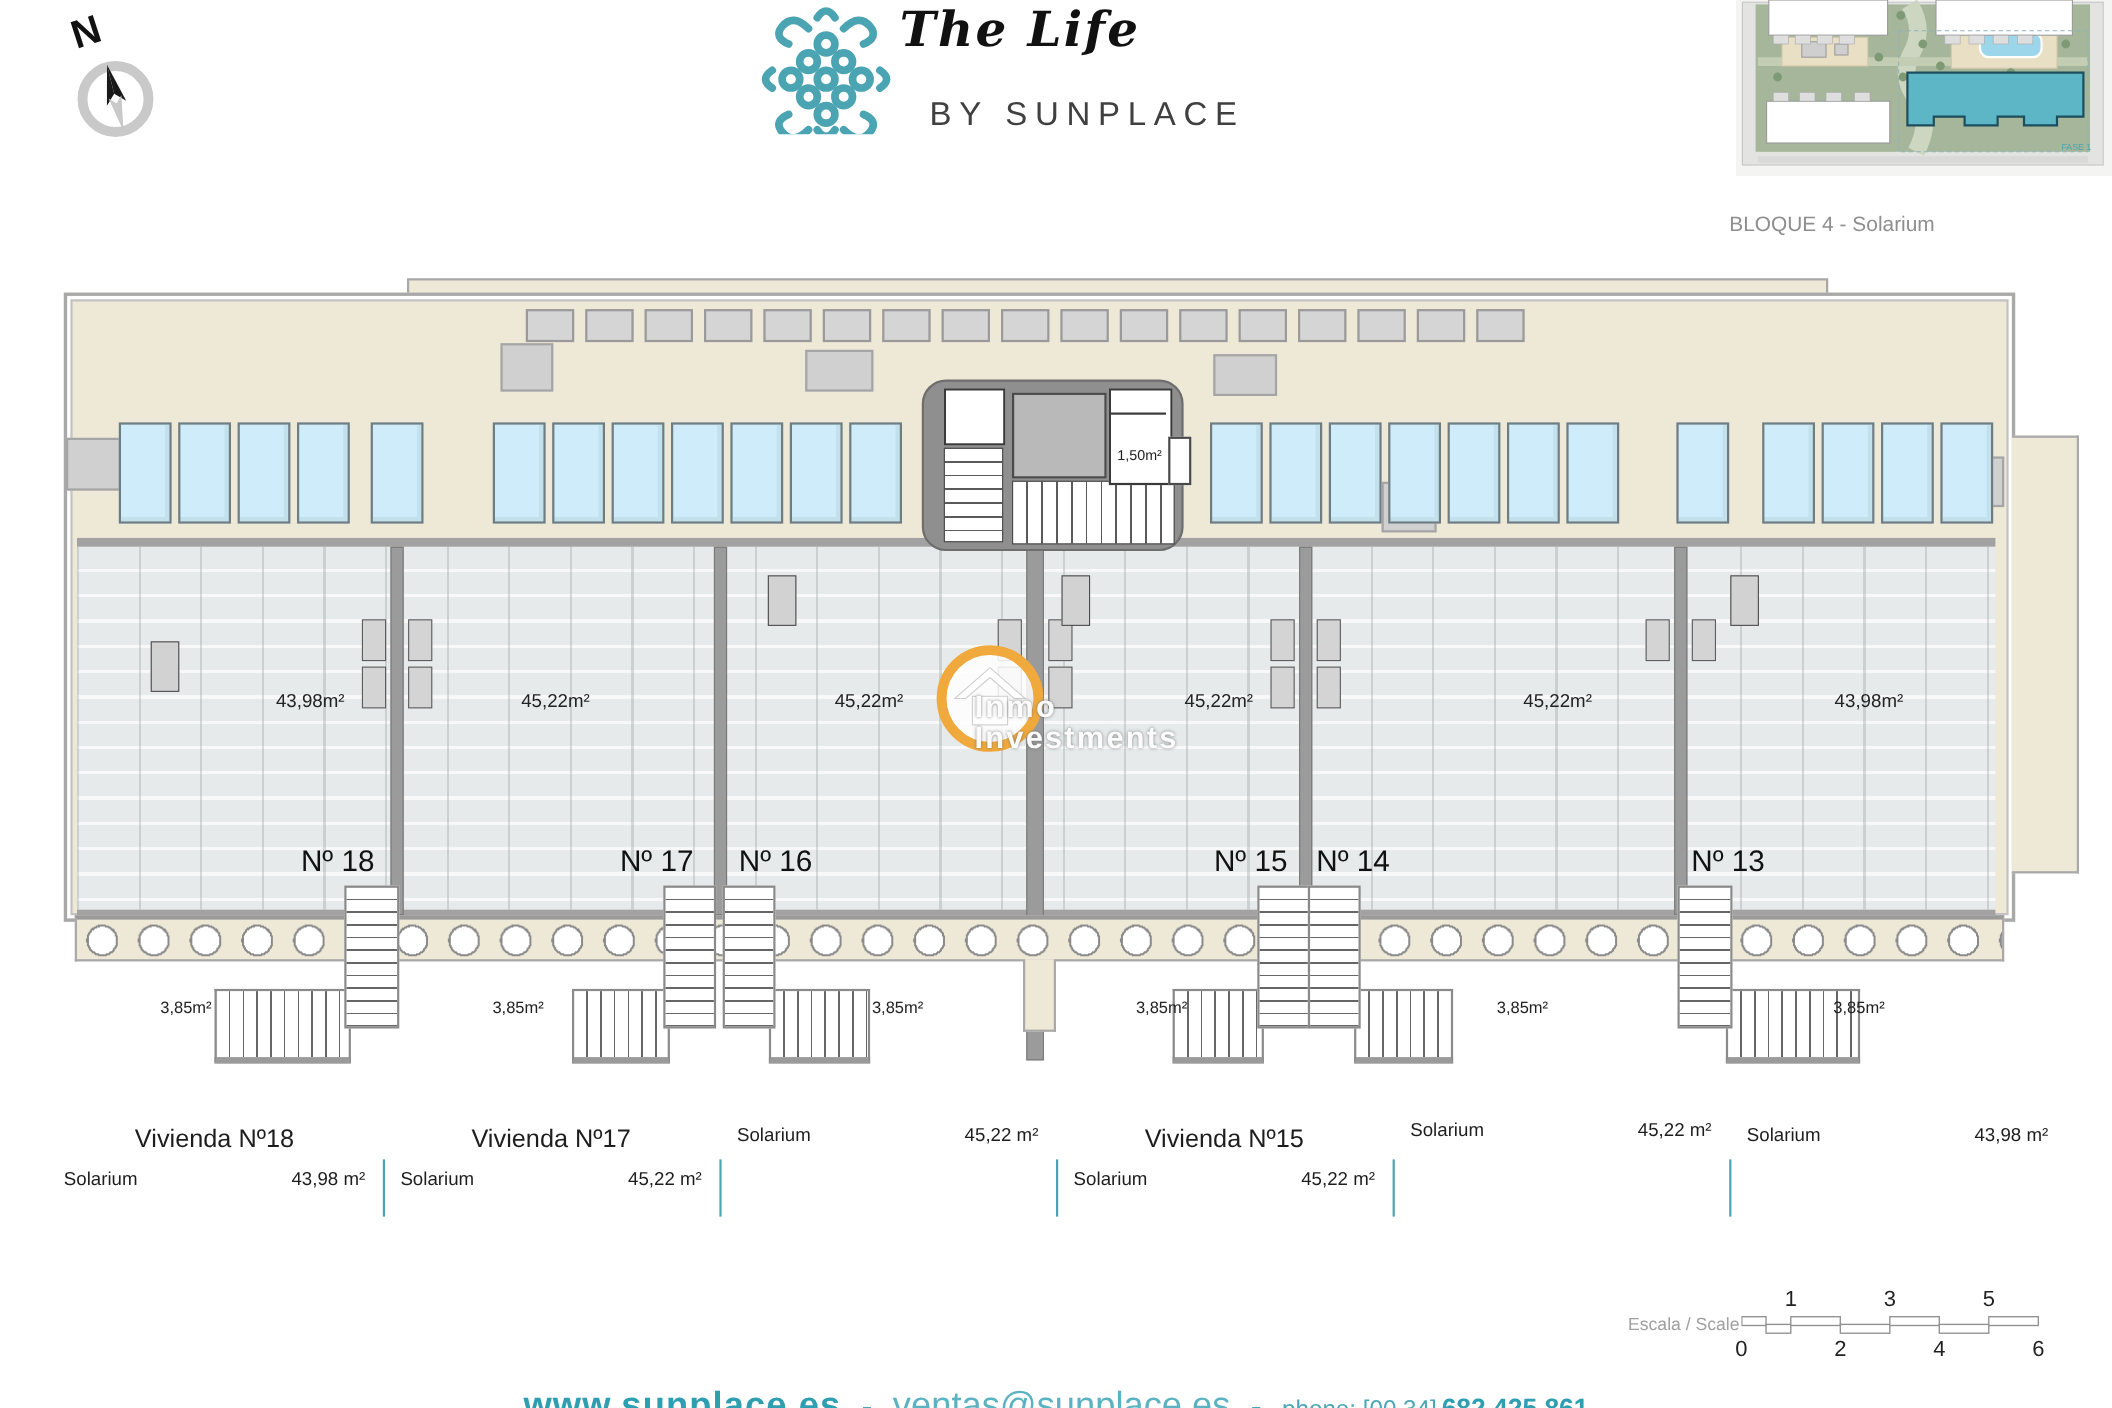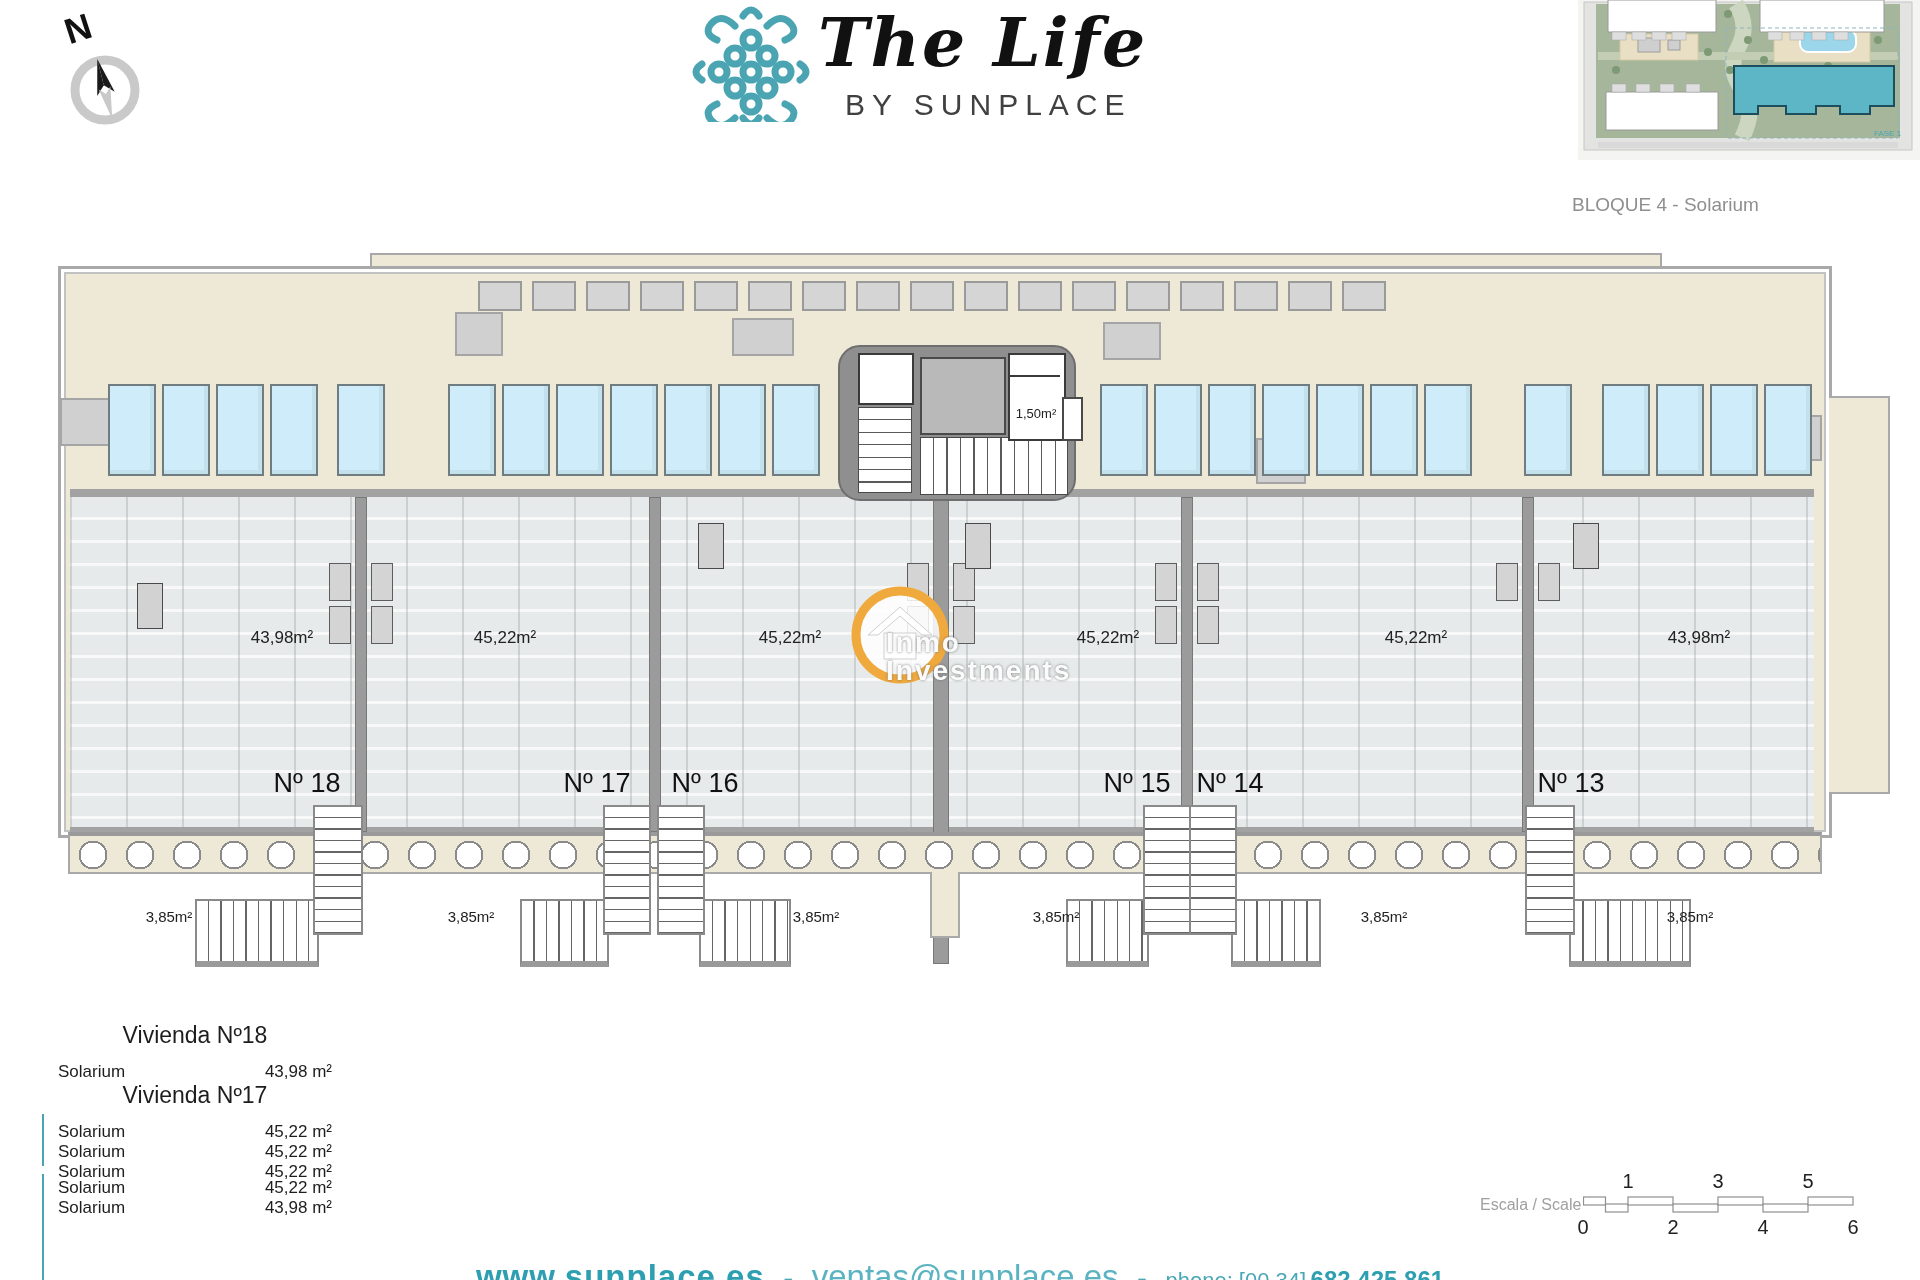--- a/index.html
+++ b/index.html
@@ -5,21 +5,21 @@
   html,body{margin:0;padding:0;}
   body{
     width:1920px;height:1280px;position:relative;overflow:hidden;
     background:#ffffff;font-family:"Liberation Sans",sans-serif;color:#222;
   }
   .abs{position:absolute;}
 
   
   #logo-title{
     left:818px;top:2px;font-family:"DejaVu Serif",serif;font-style:italic;font-weight:600;
-    font-size:68px;color:#111;letter-spacing:2px;
+    font-size:44px;color:#111;letter-spacing:2px;
   }
   #logo-subtitle{
     left:845px;top:88px;font-size:30px;letter-spacing:7px;color:#404040;font-weight:400;
   }
   #thumb-caption{left:1572px;top:194px;font-size:19px;color:#8f8f8f;}
 
   
   #top-extension{left:370px;top:253px;width:1288px;height:20px;background:#eee8d6;
     border:2px solid #a8a8a8;}
   #main-body{left:58px;top:266px;width:1768px;height:566px;background:#eee8d6;
@@ -74,21 +74,21 @@
     background-image:repeating-linear-gradient(90deg,transparent 0 11px,#666 11px 12.5px);z-index:4;}
   .stair-label{position:absolute;top:908px;width:100px;margin-left:-50px;text-align:center;
     font-size:15px;color:#222;z-index:6;}
 
   
   #watermark{left:846px;top:583px;width:280px;height:110px;z-index:9;pointer-events:none;}
   .wm-text{position:absolute;color:rgba(255,255,255,.96);font-weight:bold;letter-spacing:2px;
     font-size:28px;text-shadow:0 0 3px rgba(110,110,110,.9);}
 
   
-  #units-table{left:42px;top:1022px;width:1840px;display:flex;flex-direction:column;}
+  #units-table{left:42px;top:1022px;width:1840px;display:flex;}
   .tcol{width:306px;position:relative;padding:0 2px;box-sizing:border-box;}
   .tcol + .tcol::before{content:"";position:absolute;left:0;top:32px;width:2px;height:52px;background:#4aa5b3;}
   .tcol-title{text-align:center;font-size:23px;color:#1d1d1d;height:40px;}
   .tcol-row{display:flex;justify-content:space-between;padding:0 14px;font-size:17px;color:#1d1d1d;}
 
   
   #scale-label{left:1480px;top:1196px;font-size:16px;color:#a0a0a0;}
   .scale-num{position:absolute;width:20px;margin-left:-10px;text-align:center;font-size:20px;color:#222;}
 
   
@@ -301,20 +301,21 @@
         <span>45,22 m²</span>
       </div>
   </div>
   <div class="tcol">
     <div class="tcol-row">
         <span>Solarium</span>
         <span>45,22 m²</span>
       </div>
   </div>
   <div class="tcol">
+    <div class="tcol-title">Vivienda Nº15</div>
     <div class="tcol-row">
         <span>Solarium</span>
         <span>45,22 m²</span>
       </div>
   </div>
   <div class="tcol">
     <div class="tcol-row" style="margin-top:-4px">
         <span>Solarium</span>
         <span>45,22 m²</span>
       </div>

